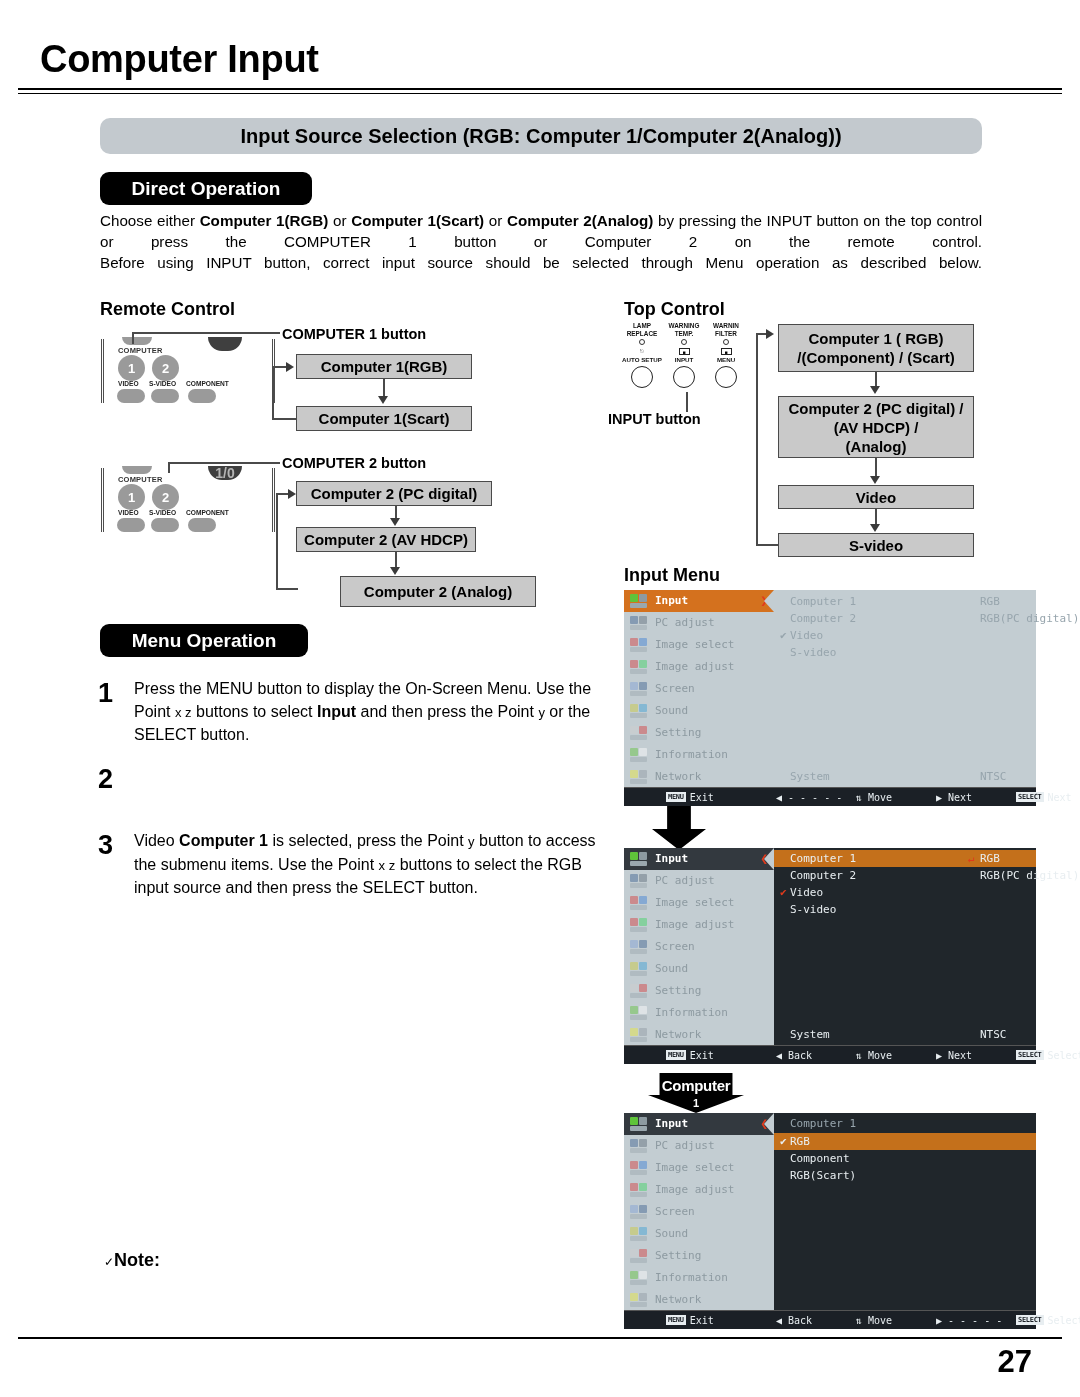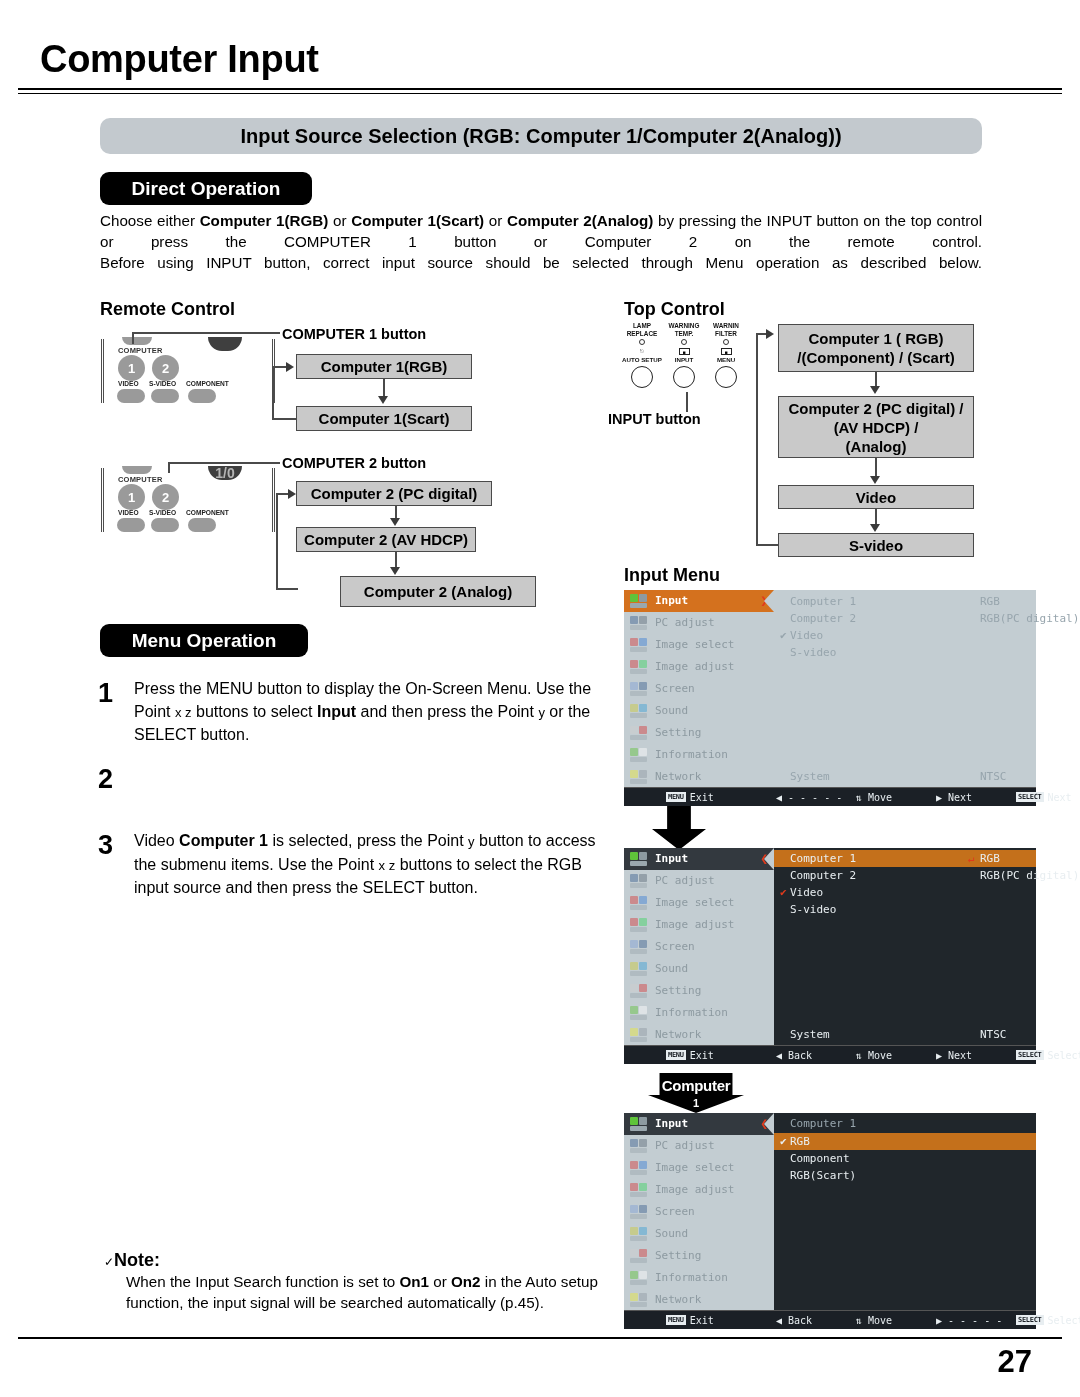--- a/index.html
+++ b/index.html
@@ -437,21 +437,20 @@
 <div class="step" id="step2">
   <div class="num">2</div>
 </div>
 <div class="step" id="step3">
   <div class="num">3</div>
   <div class="txt"><span>Video </span><b>Computer 1</b><span> is selected, press the Point </span><span class="pt">y</span><span> button to access the submenu items. Use the Point </span><span class="pt">x z</span><span> buttons to select the RGB input source and then press the SELECT button.</span></div>
 </div>
 
 <div id="note">
   <div class="note-head"><span class="chk">✓</span><span>Note:</span></div>
-  <div class="note-body"><span>When the Input Search function is set to </span><b>On1</b><span> or </span><b>On2</b><span> in the Auto setup function, the input signal will be searched automatically (p.45).</span></div>
 </div>
 
 <div class="osd" id="osd1">
   <div class="osd-body">
     <div class="osd-left">
         <div class="osd-item active">
           <span class="ic"><span class="ico"><span class="ico-sq" style="left:2px;top:2px;width:8px;height:8px;background:#5fc43a;opacity:1;"></span><span class="ico-sq" style="left:11px;top:2px;width:8px;height:8px;background:#8d9aa1;opacity:1;"></span><span class="ico-sq" style="left:2px;top:11px;width:17px;height:5px;background:#9aa7ae;opacity:1;"></span></span></span>
           <span class="nm">Input</span>
           <span class="osd-chev">❯</span>
         </div>

